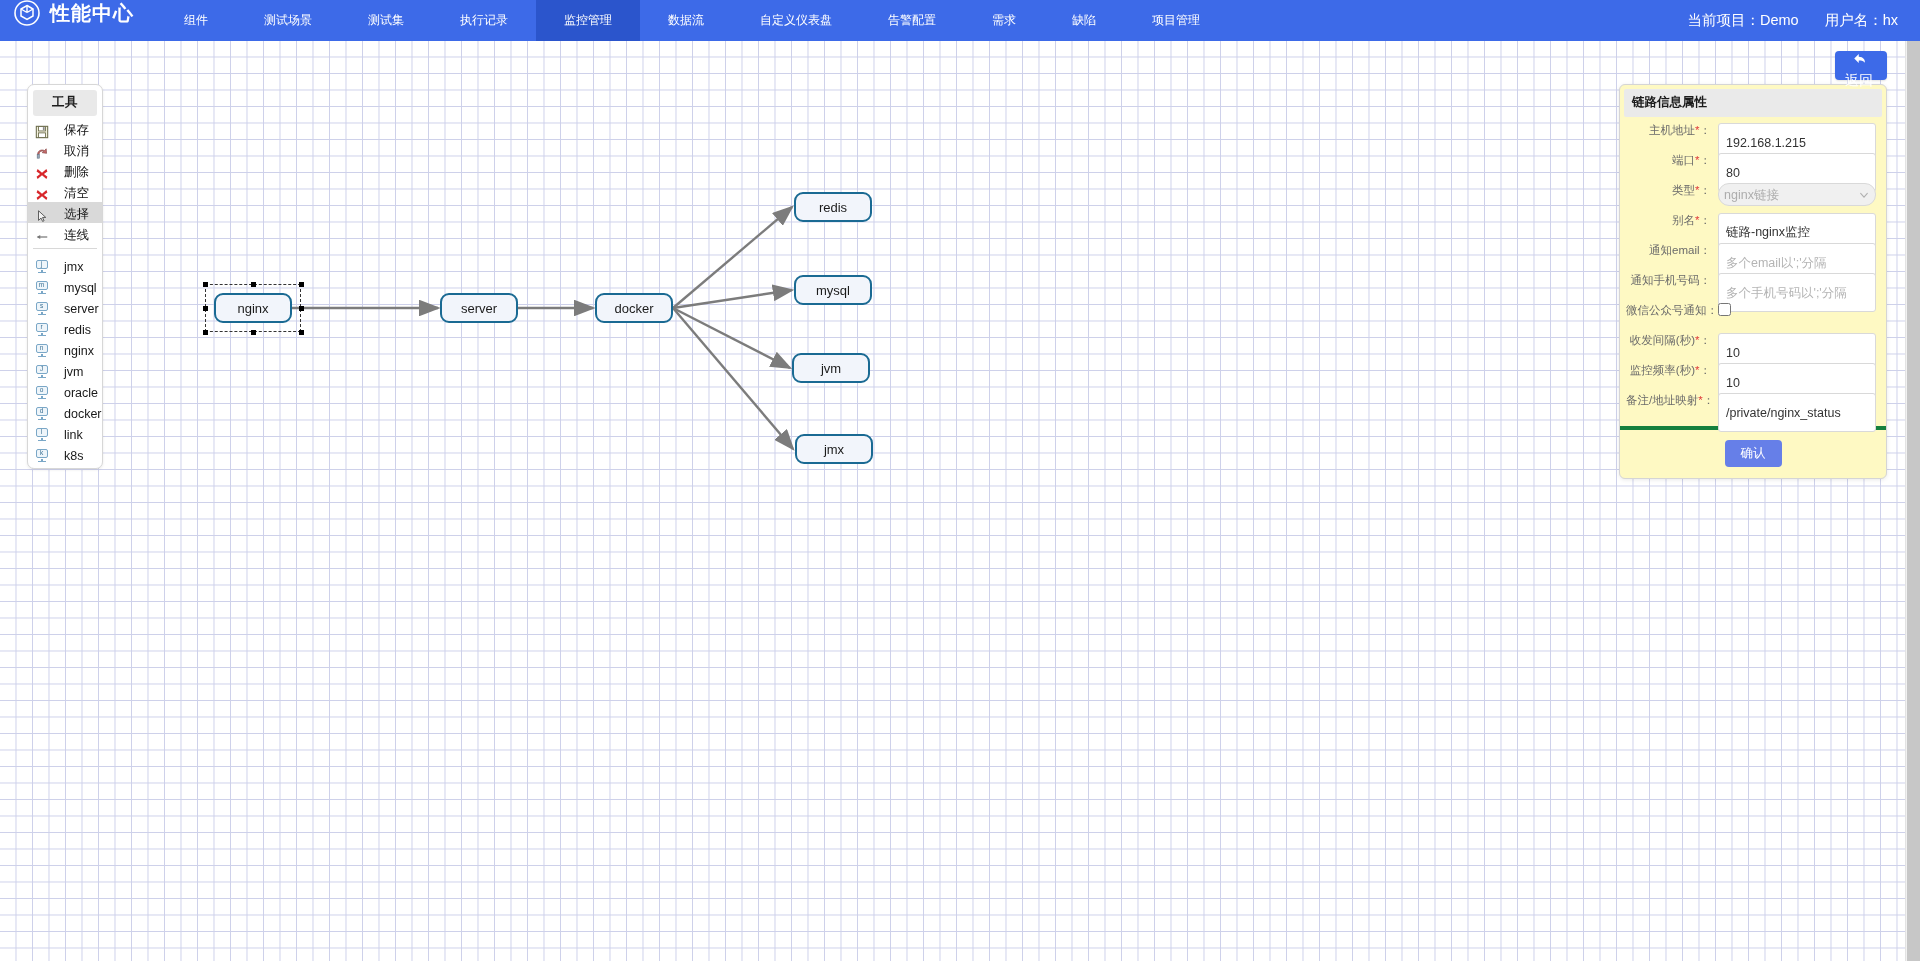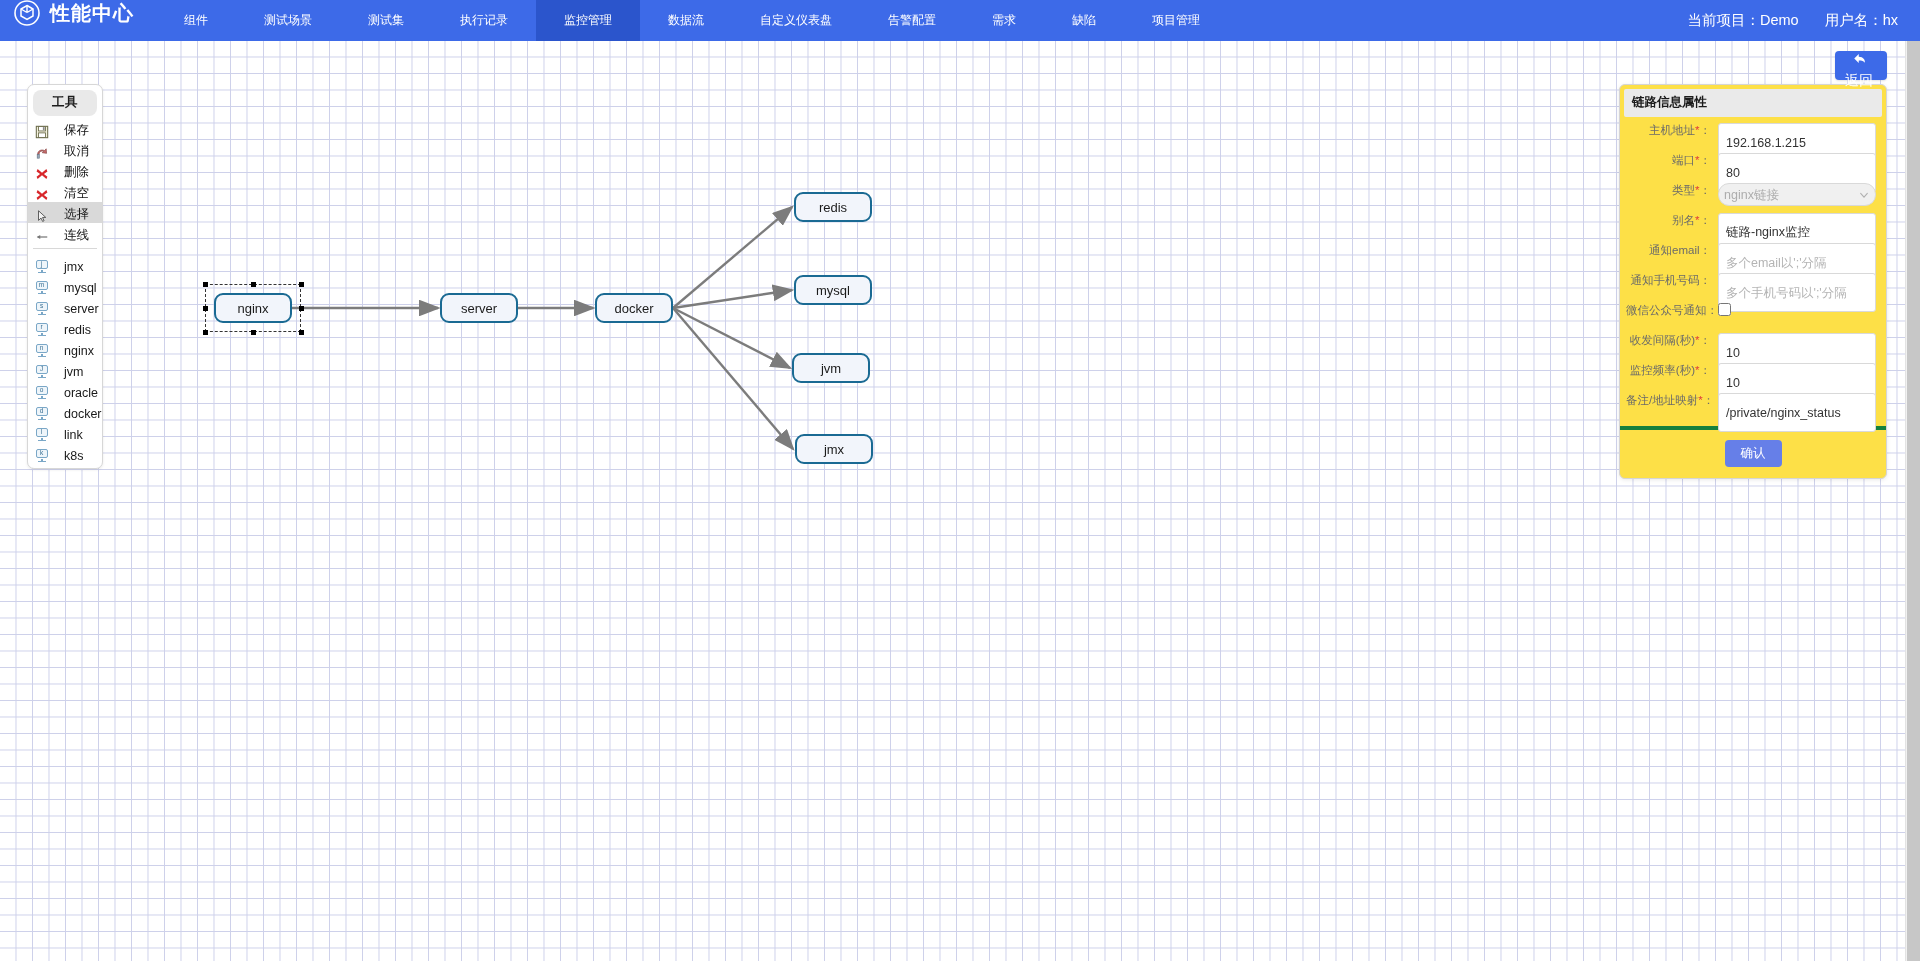--- a/index.html
+++ b/index.html
@@ -115,21 +115,21 @@
     user-select: none;
   }
   #tools .tools-title {
     background: #e9e9e9;
     text-align: center;
     font-size: 12.5px;
     font-weight: bold;
     color: #1c1c1c;
     padding: 4px 0 5px;
     margin: 5px 5px 2px;
-    border-radius: 8px;
+    border-radius: 3px;
     letter-spacing: .5px;
   }
   .tool-row {
     display: flex; align-items: flex-end;
     height: 21px;
     padding-left: 6px;
     gap: 15px;
     cursor: pointer;
     font-size: 12.5px;
     color: #111;
@@ -200,21 +200,21 @@
     background: #000;
     pointer-events: auto;
     cursor: pointer;
   }
 
   
   #props {
     position: absolute;
     top: 43px; right: 33px;
     width: 268px;
-    background: #fde047;
+    background: #fef9c3;
     border: 1px solid #d5d5d5;
     border-radius: 6px;
     box-shadow: 0 1px 4px rgba(0,0,0,.09);
   }
   #props .panel-title {
     background: #eaeaea;
     font-size: 12.5px;
     font-weight: bold;
     color: #1b1b1b;
     padding: 5px 8px 6px;

